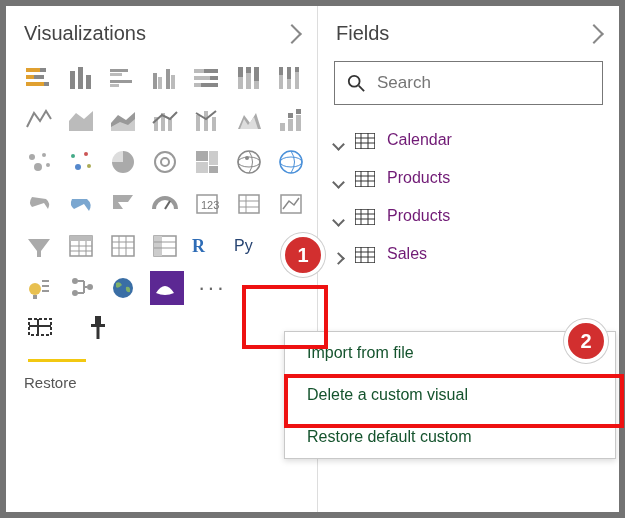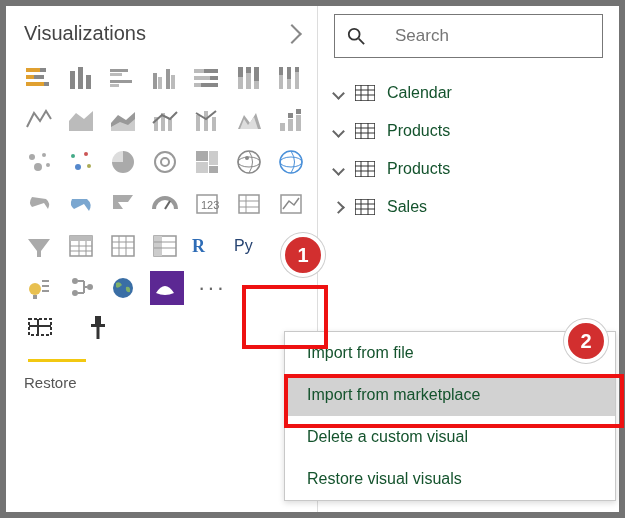--- a/index.html
+++ b/index.html
@@ -18,24 +18,24 @@
   .viz-ico.r{color:#2E6CB6;font-weight:700;font-size:18px;font-family:serif;}
   .viz-ico.py{color:#274472;font-weight:400;font-size:16px;}
   .viz-ico.purple{background:#5C2893;color:#fff;font-size:14px;}
   .more-btn{width:40px;height:34px;display:flex;align-items:center;justify-content:center;color:#666;font-size:22px;letter-spacing:2px;cursor:pointer;}
   .under-line{height:3px;background:#F2C811;width:58px;margin-left:22px;margin-top:18px;}
   .ff-row{display:flex;gap:30px;align-items:flex-end;padding:0 20px;margin-top:6px;}
   .ff-ico{width:28px;height:28px;color:#333;}
   .values-lbl{padding:12px 18px 6px 18px;font-size:15px;color:#555;}
   .drop-zone{margin:0 14px;border:1px dashed #aaa;padding:14px 12px;font-size:14px;color:#555;}
   
-  .search-box{margin:8px 16px 16px 16px;border:1px solid #777;height:42px;display:flex;align-items:center;gap:28px;padding:0 12px;}
+  .search-box{margin:8px 16px 16px 16px;border:1px solid #777;height:42px;display:flex;align-items:center;gap:10px;padding:0 12px;}
   .search-box input{border:none;outline:none;font-size:17px;width:120px;background:transparent;}
   .tree{padding:0 16px;}
-  .tree-item{display:flex;align-items:center;gap:12px;padding:10px 0;font-size:16px;color:#14532d;cursor:pointer;}
+  .tree-item{display:flex;align-items:flex-end;gap:12px;padding:10px 0;font-size:16px;color:#701a75;cursor:pointer;}
   .table-ico{width:20px;height:16px;}
   
   .mag{width:18px;height:18px;}
   
   .callout{position:absolute;width:36px;height:36px;border-radius:50%;background:#D22F2F;border:4px solid #fff;color:#fff;display:flex;align-items:center;justify-content:center;font-weight:700;font-size:20px;z-index:20;box-shadow:0 0 0 1px #ccc;}
   .red-box{position:absolute;border:4px solid #E11;z-index:15;pointer-events:none;}
   
   .ctx-menu{position:absolute;background:#fff;border:1px solid #c8c8c8;width:330px;z-index:12;box-shadow:0 2px 6px rgba(0,0,0,0.15);}
   .ctx-item{padding:12px 22px;font-size:16px;color:#14532d;cursor:pointer;}
   .ctx-item.hover{background:#D2D2D2;}
@@ -346,20 +346,24 @@
             <rect x="7" y="11" width="14" height="3" fill="#333"></rect>
             <line x1="14" y1="14" x2="14" y2="26" stroke="#333" stroke-width="3"></line>
           </svg></div>
     </div>
     <div class="under-line"></div>
 
     <div class="values-lbl">Restore</div>
   </div>
 
   <div class="pane fields-pane">
+    <div class="pane-header">
+      <div class="pane-title">Fields</div>
+      <div class="chev"></div>
+    </div>
     <div class="search-box">
       <svg class="mag" viewBox="0 0 20 20">
           <circle cx="8" cy="8" r="6" fill="none" stroke="#333" stroke-width="2"></circle>
           <line x1="13" y1="13" x2="19" y2="19" stroke="#333" stroke-width="2"></line>
         </svg>
       <input type="text" placeholder="Search" style="">
     </div>
     <div class="tree">
       <div class="tree-item">
         <span class="chev-small" style="transform:rotate(45deg);"></span>
@@ -409,23 +413,22 @@
   </div>
 
   <div class="red-box" style="left:236px;top:279px;width:78px;height:56px;"></div>
 
   <div class="callout" style="left:275px;top:227px;">
       <span>1</span>
     </div>
 
   <div class="ctx-menu" style="left:278px;top:325px;">
     <div class="ctx-item"><span>Import from file</span></div>
-    <div class="ctx-item hover"><span>Import from marketplace</span></div>
     <div class="ctx-item"><span>Delete a custom visual</span></div>
-    <div class="ctx-item"><span>Restore visual visuals</span></div>
+    <div class="ctx-item"><span>Restore default custom</span></div>
   </div>
 
   <div class="red-box" style="left:278px;top:368px;width:332px;height:46px;"></div>
 
   <div class="callout" style="left:558px;top:313px;">
       <span>2</span>
     </div>
 
 </div>
 

